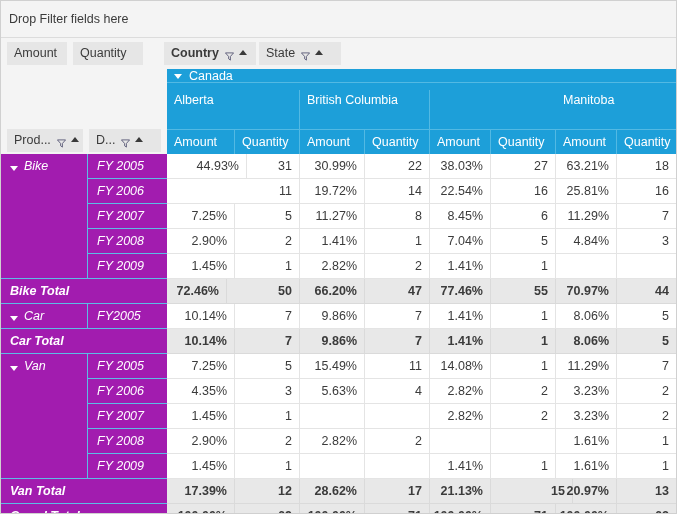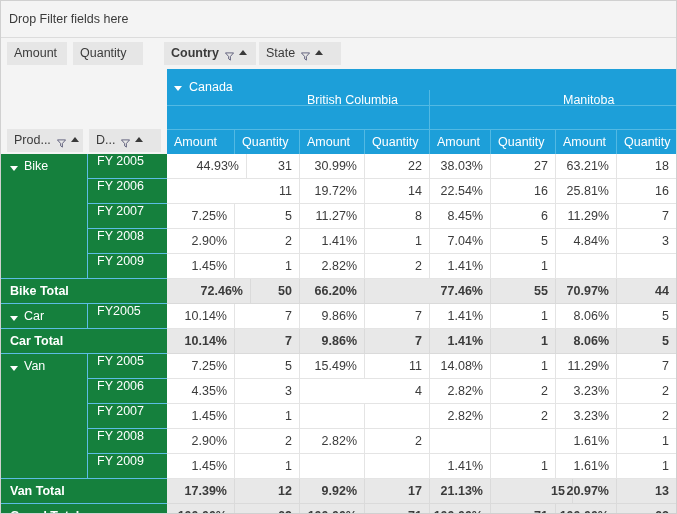--- a/index.html
+++ b/index.html
@@ -94,21 +94,21 @@
     left: 166px; top: 68px;
     width: 510px;
     height: 85px;
     background: #1d9fd9;
     box-sizing: border-box;
     overflow: hidden;
   }
   .country-row {
     position: absolute;
     left: 0; top: 0;
-    width: 510px; height: 37px;
+    width: 510px; height: 14px;
     box-sizing: border-box;
     border-bottom: 1px solid #53b9e3;
     display: flex;
     align-items: center;
     color: #ffffff;
     font-size: 12.5px;
     padding-left: 7px;
   }
   .expander {
     display: inline-block;
@@ -153,22 +153,23 @@
     align-items: center;
     padding-left: 7px;
   }
 
   
   .rowheaders {
     position: absolute;
     left: 0; top: 153px;
     width: 166px;
     height: 360px;
-    background: #15803d;
+    background: #a21caf;
     overflow: hidden;
+    font-style: italic;
   }
   .rh-group {
     position: absolute;
     left: 0;
     width: 86px;
     box-sizing: border-box;
     border-bottom: 1px solid #5cbde5;
     color: #ffffff;
     font-size: 12.5px;
     padding-left: 9px;
@@ -179,21 +180,21 @@
     position: absolute;
     left: 86px;
     width: 80px;
     height: 25px;
     box-sizing: border-box;
     border-bottom: 1px solid #5cbde5;
     border-left: 1px solid #5cbde5;
     color: #ffffff;
     font-size: 12.5px;
     display: flex;
-    align-items: flex-start;
+    align-items: center;
     padding-left: 9px;
   }
   .rh-total {
     position: absolute;
     left: 0;
     width: 166px;
     height: 25px;
     box-sizing: border-box;
     border-bottom: 1px solid #5cbde5;
     color: #ffffff;
@@ -291,20 +292,21 @@
         <span class="sort-arrow"></span>
       </div>
     </div>
 
   <div class="colheader">
     <div class="country-row">
       <span class="expander"></span>
       <span>Canada</span>
     </div>
     <div class="state-row" id="state-row">
+        <div class="state-cell" style="left: 0px; width: 133px;"><span>Alberta</span></div>
         <div class="state-cell" style="left: 133px; width: 130px;"><span>British Columbia</span></div>
         <div class="state-cell" style="left: 389px; width: 121px;"><span>Manitoba</span></div>
       </div>
     <div class="measure-row" id="measure-row">
         <div class="measure-cell" style="left: 0px; width: 68px;">
           <span>Amount</span>
         </div>
         <div class="measure-cell" style="left: 68px; width: 65px;">
           <span>Quantity</span>
         </div>
@@ -424,23 +426,24 @@
         <div class="data-cell" style="left: 0px; width: 68px;">1.45%</div>
         <div class="data-cell" style="left: 68px; width: 65px;">1</div>
         <div class="data-cell" style="left: 133px; width: 65px;">2.82%</div>
         <div class="data-cell" style="left: 198px; width: 65px;">2</div>
         <div class="data-cell" style="left: 263px; width: 61px;">1.41%</div>
         <div class="data-cell" style="left: 324px; width: 65px;">1</div>
         <div class="data-cell" style="left: 389px; width: 61px;"></div>
         <div class="data-cell" style="left: 450px; width: 60px;"></div>
       </div>
       <div class="data-row total-row" style="top: 125px;">
-        <div class="data-cell" style="left: 0px; width: 84px;">72.46%</div>
+        <div class="data-cell" style="left: 0px; width: 60px;">72.46%</div>
         <div class="data-cell" style="left: 68px; width: 65px;">50</div>
         <div class="data-cell" style="left: 133px; width: 65px;">66.20%</div>
+        <div class="data-cell" style="left: 198px; width: 65px;">47</div>
         <div class="data-cell" style="left: 263px; width: 61px;">77.46%</div>
         <div class="data-cell" style="left: 324px; width: 65px;">55</div>
         <div class="data-cell" style="left: 389px; width: 61px;">70.97%</div>
         <div class="data-cell" style="left: 450px; width: 60px;">44</div>
       </div>
       <div class="data-row" style="top: 150px;">
         <div class="data-cell" style="left: 0px; width: 68px;">10.14%</div>
         <div class="data-cell" style="left: 68px; width: 65px;">7</div>
         <div class="data-cell" style="left: 133px; width: 65px;">9.86%</div>
         <div class="data-cell" style="left: 198px; width: 65px;">7</div>
@@ -465,20 +468,21 @@
         <div class="data-cell" style="left: 133px; width: 65px;">15.49%</div>
         <div class="data-cell" style="left: 198px; width: 65px;">11</div>
         <div class="data-cell" style="left: 263px; width: 61px;">14.08%</div>
         <div class="data-cell" style="left: 324px; width: 65px;">1</div>
         <div class="data-cell" style="left: 389px; width: 61px;">11.29%</div>
         <div class="data-cell" style="left: 450px; width: 60px;">7</div>
       </div>
       <div class="data-row" style="top: 225px;">
         <div class="data-cell" style="left: 0px; width: 68px;">4.35%</div>
         <div class="data-cell" style="left: 68px; width: 65px;">3</div>
+        <div class="data-cell" style="left: 133px; width: 65px;">5.63%</div>
         <div class="data-cell" style="left: 198px; width: 65px;">4</div>
         <div class="data-cell" style="left: 263px; width: 61px;">2.82%</div>
         <div class="data-cell" style="left: 324px; width: 65px;">2</div>
         <div class="data-cell" style="left: 389px; width: 61px;">3.23%</div>
         <div class="data-cell" style="left: 450px; width: 60px;">2</div>
       </div>
       <div class="data-row" style="top: 250px;">
         <div class="data-cell" style="left: 0px; width: 68px;">1.45%</div>
         <div class="data-cell" style="left: 68px; width: 65px;">1</div>
         <div class="data-cell" style="left: 133px; width: 65px;"></div>
@@ -504,21 +508,21 @@
         <div class="data-cell" style="left: 133px; width: 65px;"></div>
         <div class="data-cell" style="left: 198px; width: 65px;"></div>
         <div class="data-cell" style="left: 263px; width: 61px;">1.41%</div>
         <div class="data-cell" style="left: 324px; width: 65px;">1</div>
         <div class="data-cell" style="left: 389px; width: 61px;">1.61%</div>
         <div class="data-cell" style="left: 450px; width: 60px;">1</div>
       </div>
       <div class="data-row total-row" style="top: 325px;">
         <div class="data-cell" style="left: 0px; width: 68px;">17.39%</div>
         <div class="data-cell" style="left: 68px; width: 65px;">12</div>
-        <div class="data-cell" style="left: 133px; width: 65px;">9.92%</div>
+        <div class="data-cell" style="left: 133px; width: 65px;">28.62%</div>
         <div class="data-cell" style="left: 198px; width: 65px;">17</div>
         <div class="data-cell" style="left: 263px; width: 61px;">21.13%</div>
         <div class="data-cell" style="left: 341px; width: 65px;">15</div>
         <div class="data-cell" style="left: 389px; width: 61px;">20.97%</div>
         <div class="data-cell" style="left: 450px; width: 60px;">13</div>
       </div>
       <div class="data-row total-row" style="top: 350px;">
         <div class="data-cell" style="left: 0px; width: 68px;">100.00%</div>
         <div class="data-cell" style="left: 68px; width: 65px;">69</div>
         <div class="data-cell" style="left: 133px; width: 65px;">100.00%</div>

